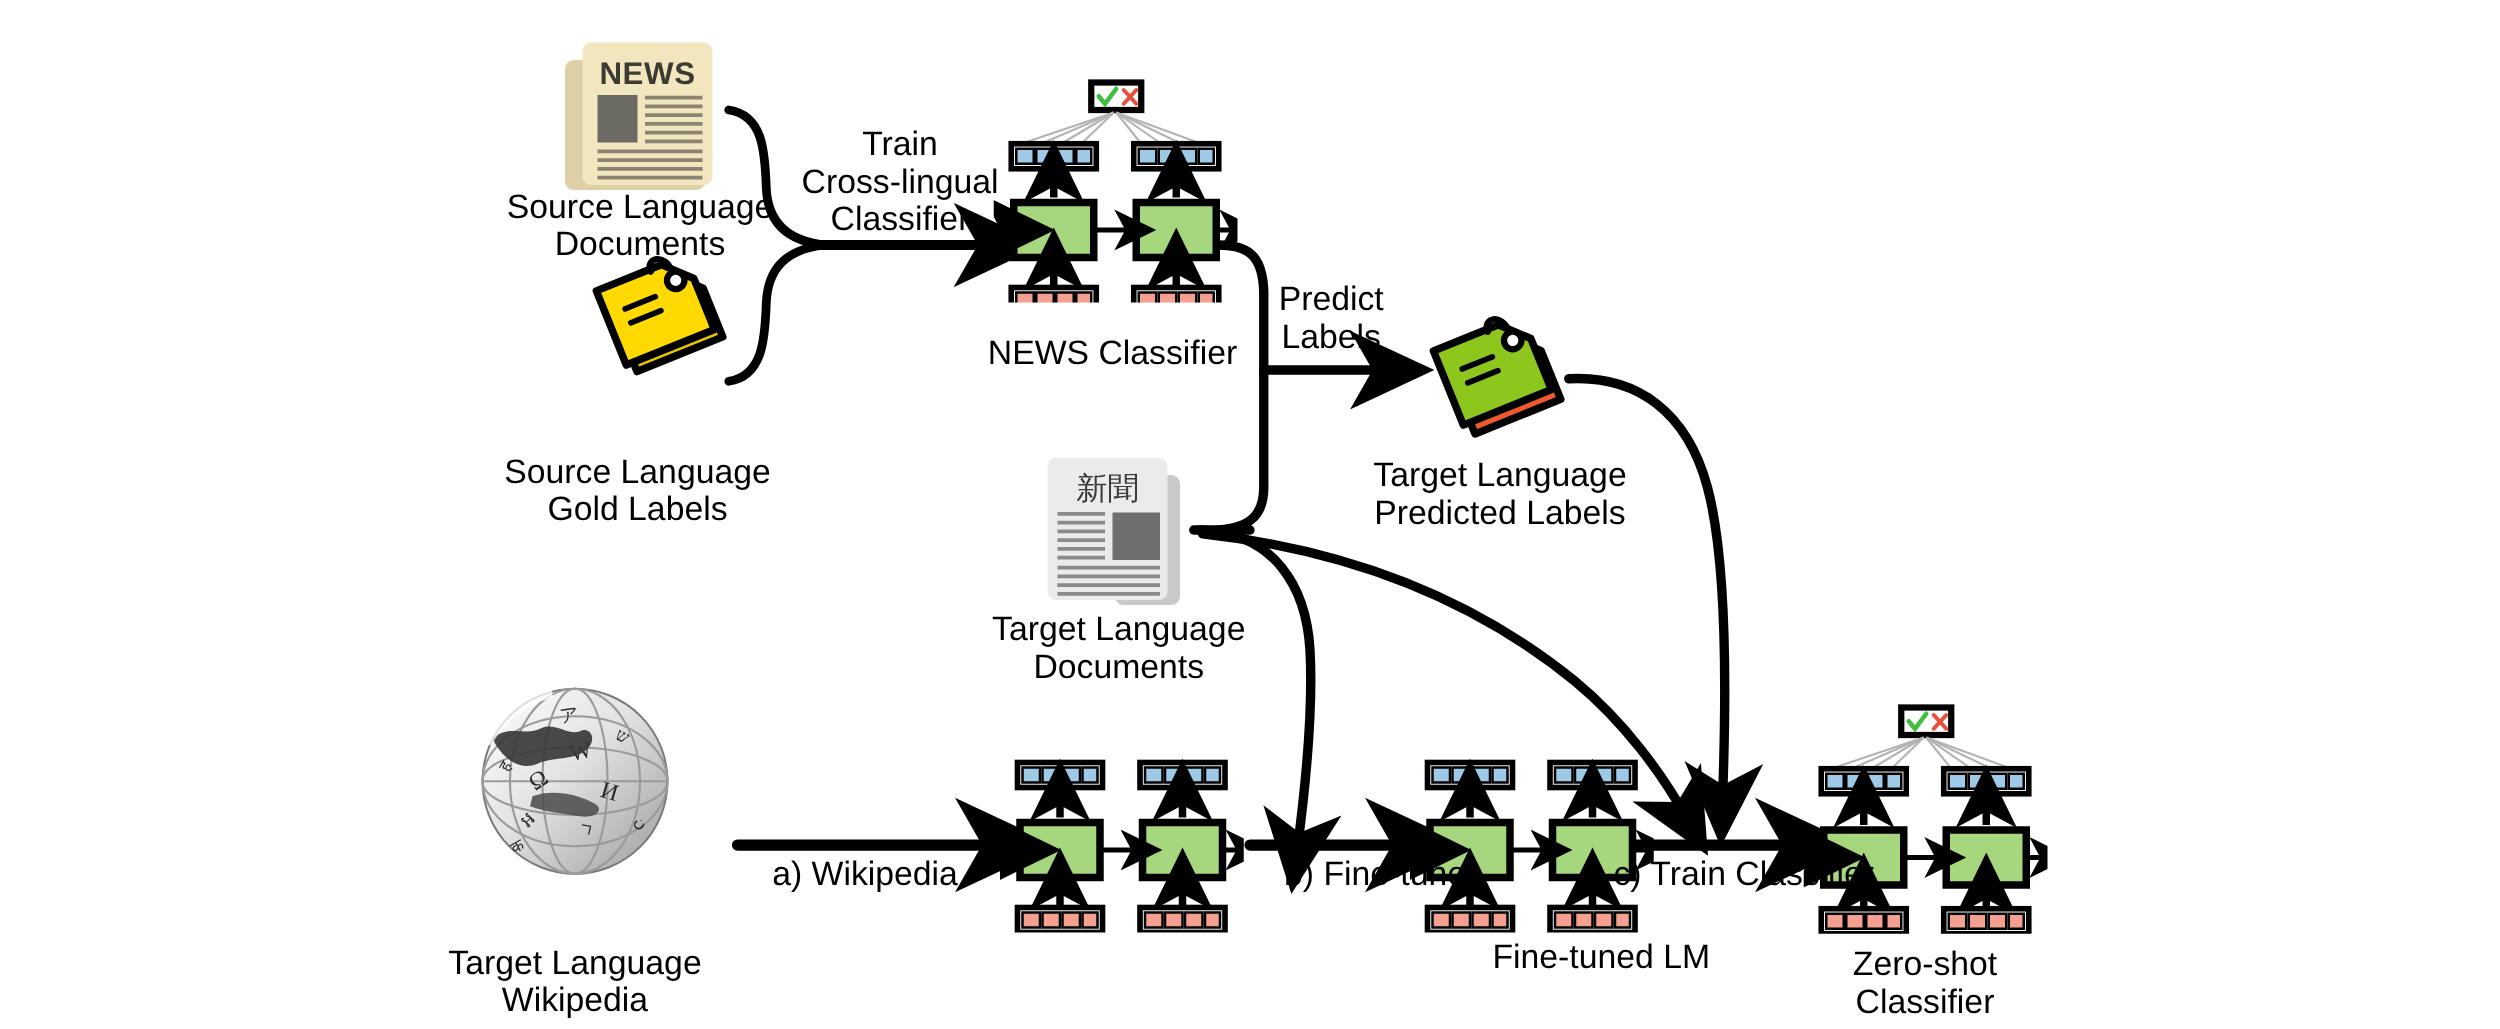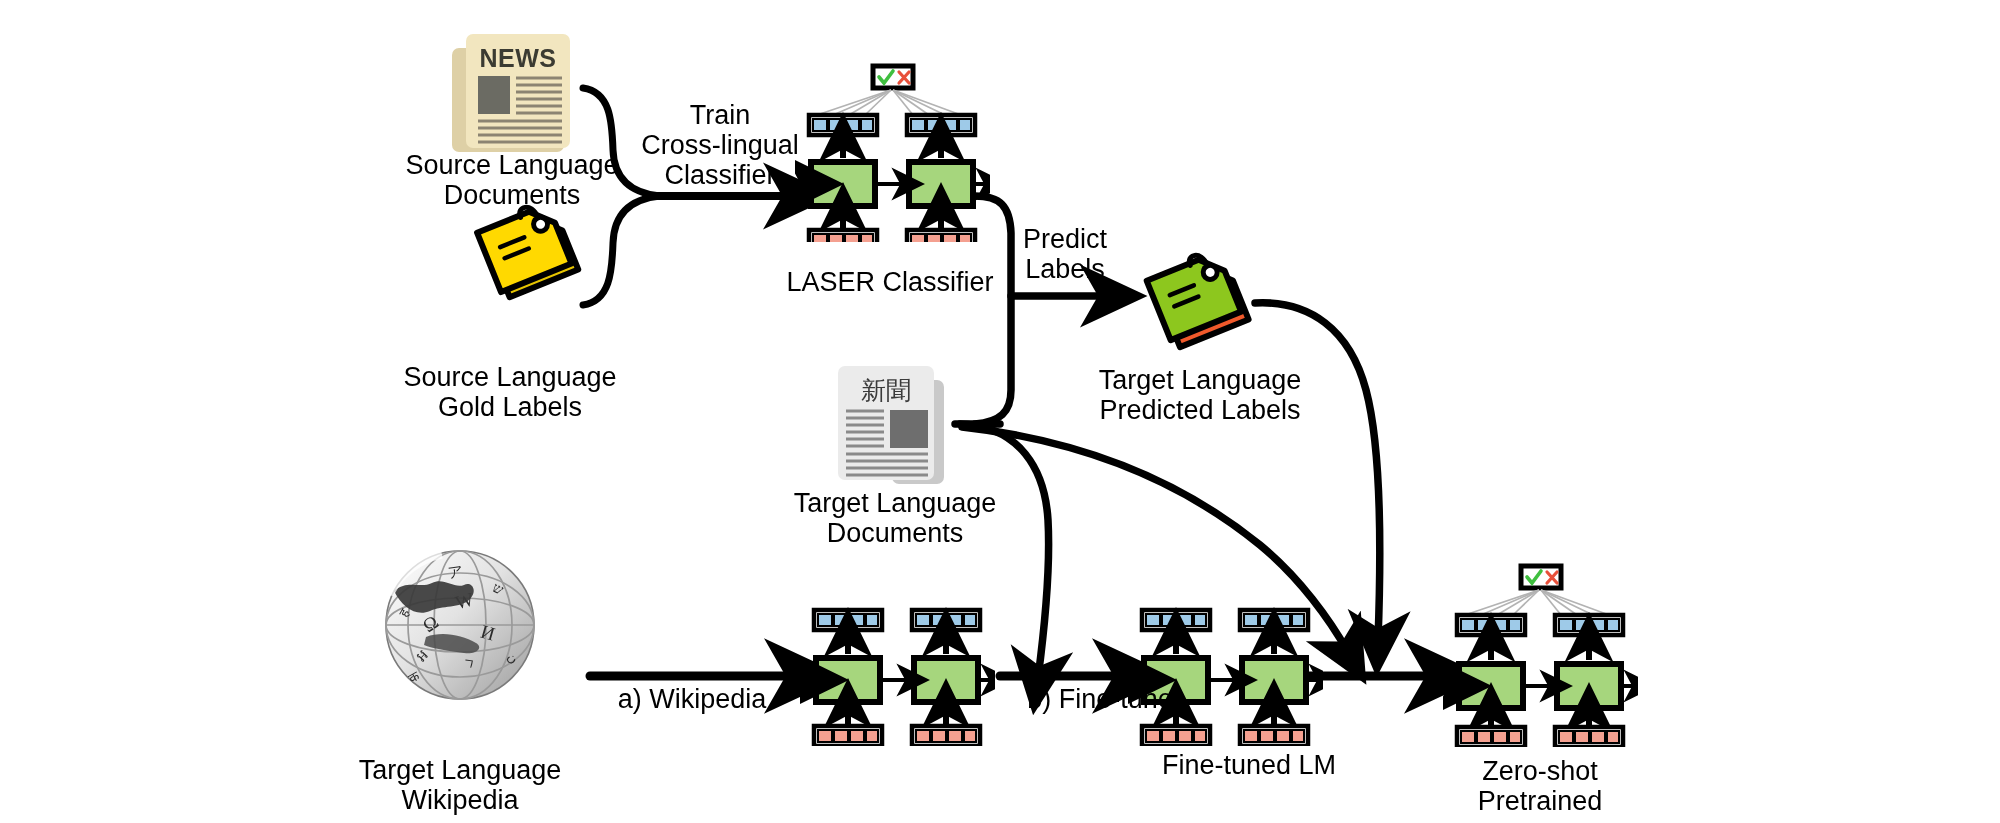--- a/index.html
+++ b/index.html
@@ -395,38 +395,39 @@
   <div class="lbl" style="left:392px;top:150px;width:240px;">Source Language
 Documents</div>
 
   <div class="lbl" style="left:390px;top:362px;width:240px;">Source Language
 Gold Labels</div>
 
   <div class="lbl" style="left:620px;top:100px;width:200px;">Train
 Cross-lingual
 Classifier</div>
 
-  <div class="lbl" style="left:760px;top:267px;width:260px;">LASER Classifier</div>
+  <div class="lbl" style="left:760px;top:267px;width:260px;">NEWS Classifier</div>
 
   <div class="lbl" style="left:1000px;top:224px;width:130px;">Predict
 Labels</div>
 
   <div class="lbl" style="left:1075px;top:365px;width:250px;">Target Language
 Predicted Labels</div>
 
   <div class="lbl" style="left:775px;top:488px;width:240px;">Target Language
 Documents</div>
 
   <div class="lbl" style="left:340px;top:755px;width:240px;">Target Language
 Wikipedia</div>
 
   <div class="lbl" style="left:602px;top:684px;width:180px;">a) Wikipedia</div>
 
 
   <div class="lbl" style="left:1005px;top:684px;width:190px;">b) Fine-tune</div>
 
-  <div class="lbl" style="left:1124px;top:750px;width:250px;text-align:center;">Fine-tuned LM</div>
-
+  <div class="lbl" style="left:1156px;top:750px;width:250px;text-align:center;">Fine-tuned LM</div>
+
+  <div class="lbl" style="left:1270px;top:684px;width:250px;">c) Train Classifier</div>
 
   <div class="lbl" style="left:1420px;top:756px;width:240px;">Zero-shot
-Pretrained</div>
+Classifier</div>
 
 </div>
 
 </body></html>

